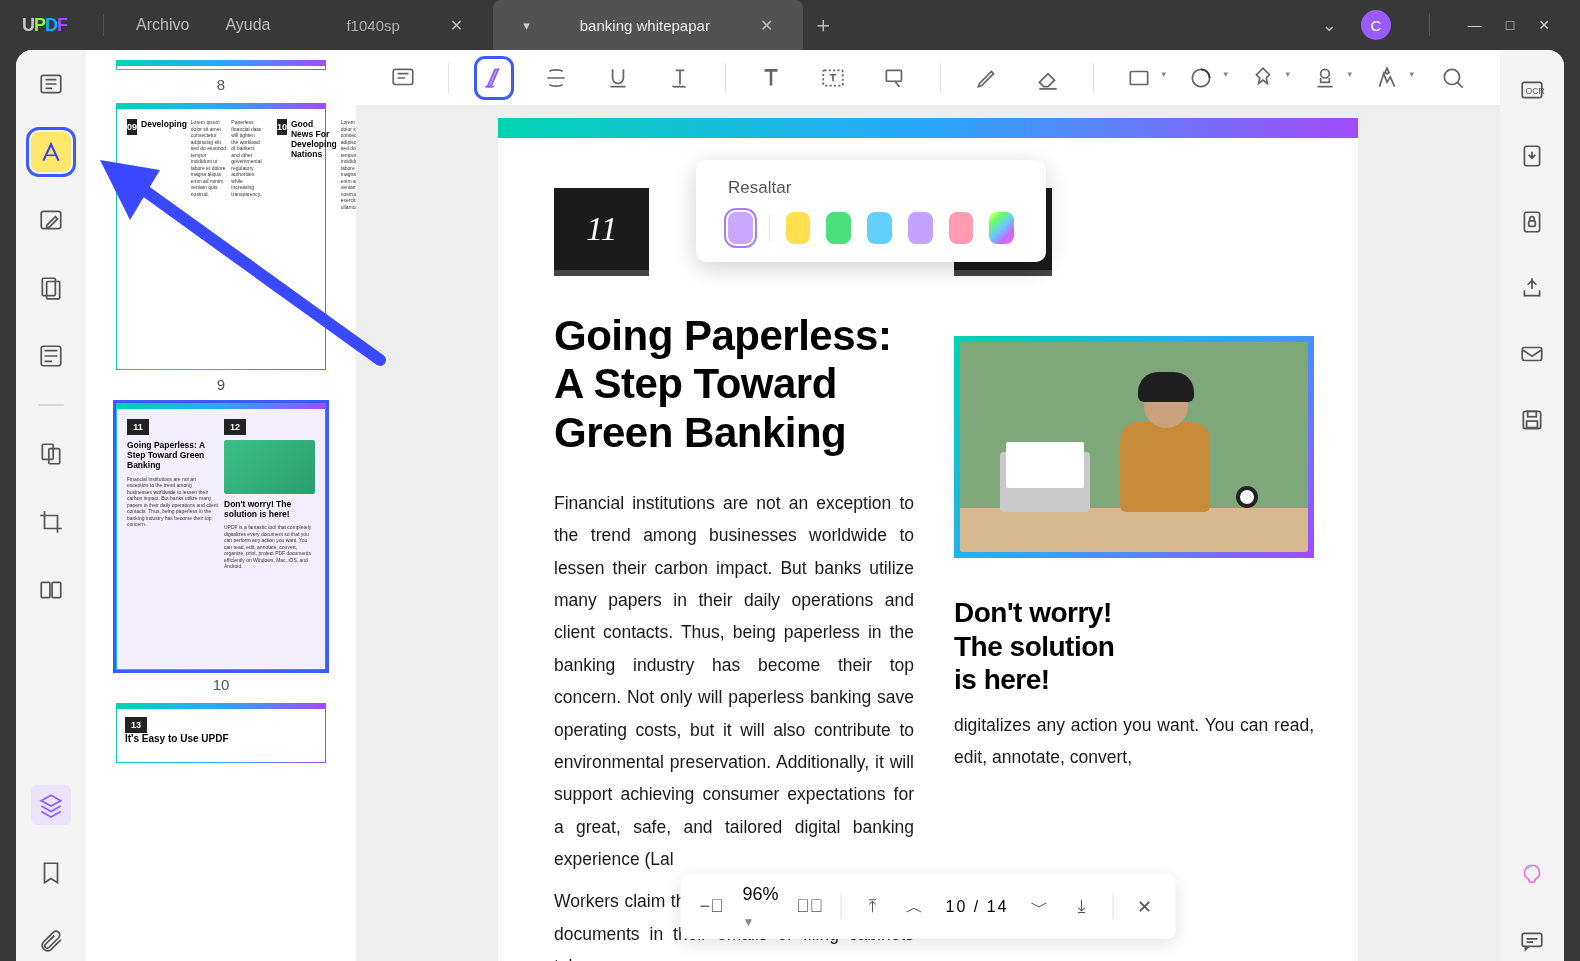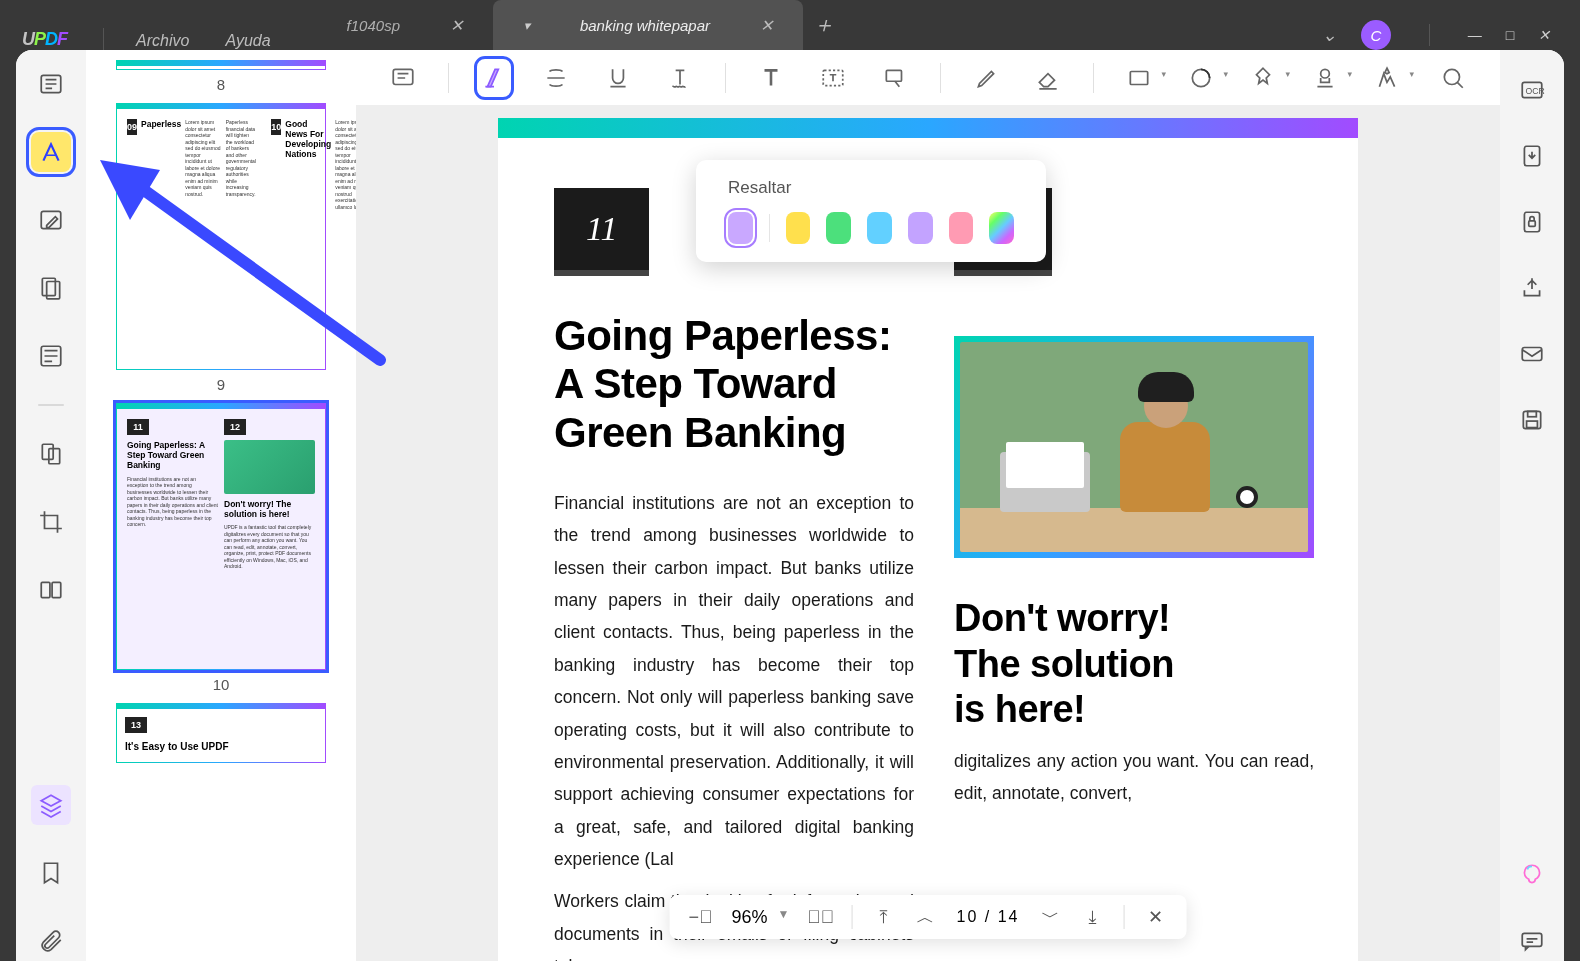--- a/index.html
+++ b/index.html
@@ -1,18 +1,18 @@
 <!DOCTYPE html>
 <html><head>
 <meta charset="utf-8">
 <style>
   * { margin:0; padding:0; box-sizing:border-box; font-family: "Segoe UI", Arial, sans-serif; }
   body { width:1580px; height:961px; background:#383838; overflow:hidden; }
   
-  .titlebar { height:50px; background:#383838; display:flex; align-items:flex-end; color:#bdbdbd;font-style:italic; }
+  .titlebar { height:50px; background:#383838; display:flex; align-items:center; color:#bdbdbd; }
   .logo { font-weight:800; font-size:18px; padding:0 22px; letter-spacing:-1px; }
   .logo span.u { color:#c4c4c4; } .logo span.p { color:#8ef34b; } .logo span.d { color:#00b4ff; } .logo span.f { color:#a24bff; }
   .menu-sep { width:1px; height:22px; background:#555; margin:0 14px; }
   .menu-item { font-size:16px; margin:0 18px; cursor:pointer; }
   .tabs { display:flex; margin-left:28px; height:100%; }
   .tab { display:flex; align-items:center; gap:50px; padding:8px 30px; font-size:15px; border-radius:8px 8px 0 0; position:relative; }
   .tab.inactive { color:#aeaeae; }
   .tab.active { background:#525252; color:#ececec; }
   .tab .x { font-size:16px; color:#bbb; cursor:pointer; }
   .add-tab { display:flex; align-items:center; justify-content:center; width:40px; font-size:22px; color:#bbb; cursor:pointer; }
@@ -85,27 +85,27 @@
   .fig .inner { background:#7fa87a; height:210px; border-radius:2px; display:flex; align-items:flex-end; justify-content:center; position:relative; overflow:hidden; }
   
   .fig .desk { width:100%; height:44px; background:#d6b98e; }
   .fig .laptop { position:absolute; bottom:40px; left:40px; width:90px; height:60px; background:#c9c9c9; border-radius:4px; }
   .fig .screen { position:absolute; bottom:64px; left:46px; width:78px; height:46px; background:#fff; border-radius:2px; }
   .fig .mug { position:absolute; bottom:44px; right:50px; width:22px; height:22px; background:#fff; border-radius:50%; border:4px solid #222; }
   .fig .person { position:absolute; bottom:40px; left:140px; width:130px; height:150px; }
   .fig .person .body { position:absolute; bottom:0; left:20px; width:90px; height:90px; background:#c78b3a; border-radius:18px 18px 6px 6px; }
   .fig .person .head { position:absolute; bottom:84px; left:44px; width:44px; height:44px; background:#caa17a; border-radius:50%; }
   .fig .person .hair { position:absolute; bottom:110px; left:38px; width:56px; height:30px; background:#1f1f1f; border-radius:20px 20px 6px 6px; }
-  .col2 h2 { font-size:38px; font-weight:800; line-height:1.2; margin-top:38px; letter-spacing:-0.5px; }
+  .col2 h2 { font-size:28px; font-weight:800; line-height:1.2; margin-top:38px; letter-spacing:-0.5px; }
   .col2 .sub { font-size:17.5px; line-height:1.85; color:#1a1a1a; text-align:justify; margin-top:12px; }
 
   
   .pagenav { position:absolute; bottom:22px; left:50%; transform:translateX(-50%); background:#fff; border-radius:8px; box-shadow:0 4px 18px rgba(0,0,0,.12); padding:10px 20px; display:flex; align-items:center; gap:20px; z-index:15; }
   .pagenav .ic { width:22px; height:22px; display:flex; align-items:center; justify-content:center; color:#555; cursor:pointer; font-size:18px; }
-  .pagenav .zoom { font-size:18px; display:flex; gap:10px; }
+  .pagenav .zoom { font-size:18px; display:flex; gap:10px;flex-direction:column; }
   .pagenav .zoom .dd { font-size:12px; color:#888; }
   .pagenav .pg { font-size:16px; letter-spacing:2px; }
   .pagenav .sep { width:1px; height:24px; background:#ddd; }
 
   
   .arrow { position:absolute; top:150px; left:80px; z-index:30; }
   .arrow svg { width:320px; height:230px; }
 </style>
 </head>
 <body>
@@ -216,21 +216,21 @@
     <div class="thumb">
       <div class="card" style="height:10px;border-top-width:6px"></div>
       <div class="num">8</div>
     </div>
 
     <div class="thumb">
       <div class="card">
           <div class="tc-a">
         <div class="col">
           <div class="pg">09</div>
-          <h4>Paperless</h4>
+          <h4>Developing</h4>
           <p>Lorem ipsum dolor sit amet consectetur adipiscing elit sed do eiusmod tempor incididunt ut labore et dolore magna aliqua enim ad minim veniam quis nostrud.</p>
           <p>Paperless financial data will tighten the workload of bankers and other governmental regulatory authorities while increasing transparency.</p>
           <div class="ph"></div>
         </div>
         <div class="col">
           <div class="ph" style="height:50px;background:#c98f6b"></div>
           <div class="pg">10</div>
           <h4>Good News For Developing Nations</h4>
           <p>Lorem ipsum dolor sit amet consectetur adipiscing elit sed do eiusmod tempor incididunt ut labore et dolore magna aliqua enim ad minim veniam quis nostrud exercitation ullamco laboris.</p>
         </div>
@@ -253,21 +253,21 @@
           <h4>Don't worry! The solution is here!</h4>
           <p>UPDF is a fantastic tool that completely digitalizes every document so that you can perform any action you want. You can read, edit, annotate, convert, organize, print, protect PDF documents efficiently on Windows, Mac, iOS, and Android.</p>
         </div>
       </div>
         </div>
       <div class="num">10</div>
     </div>
 
     <div class="thumb">
       <div class="card" style="height:60px;padding:8px">
-        <div style="display:flex;flex-direction:column;gap:8px">
+        <div style="display:flex;flex-direction:column;gap:0">
           <div style="background:#222;color:#fff;width:22px;height:16px;display:flex;align-items:center;justify-content:center;font-size:9px;font-weight:700">13</div>
           <div style="font-size:10px;font-weight:700">It's Easy to Use UPDF</div>
         </div>
       </div>
     </div>
   </div>
 
   <div class="viewer">
 
     <div class="toolbar">

